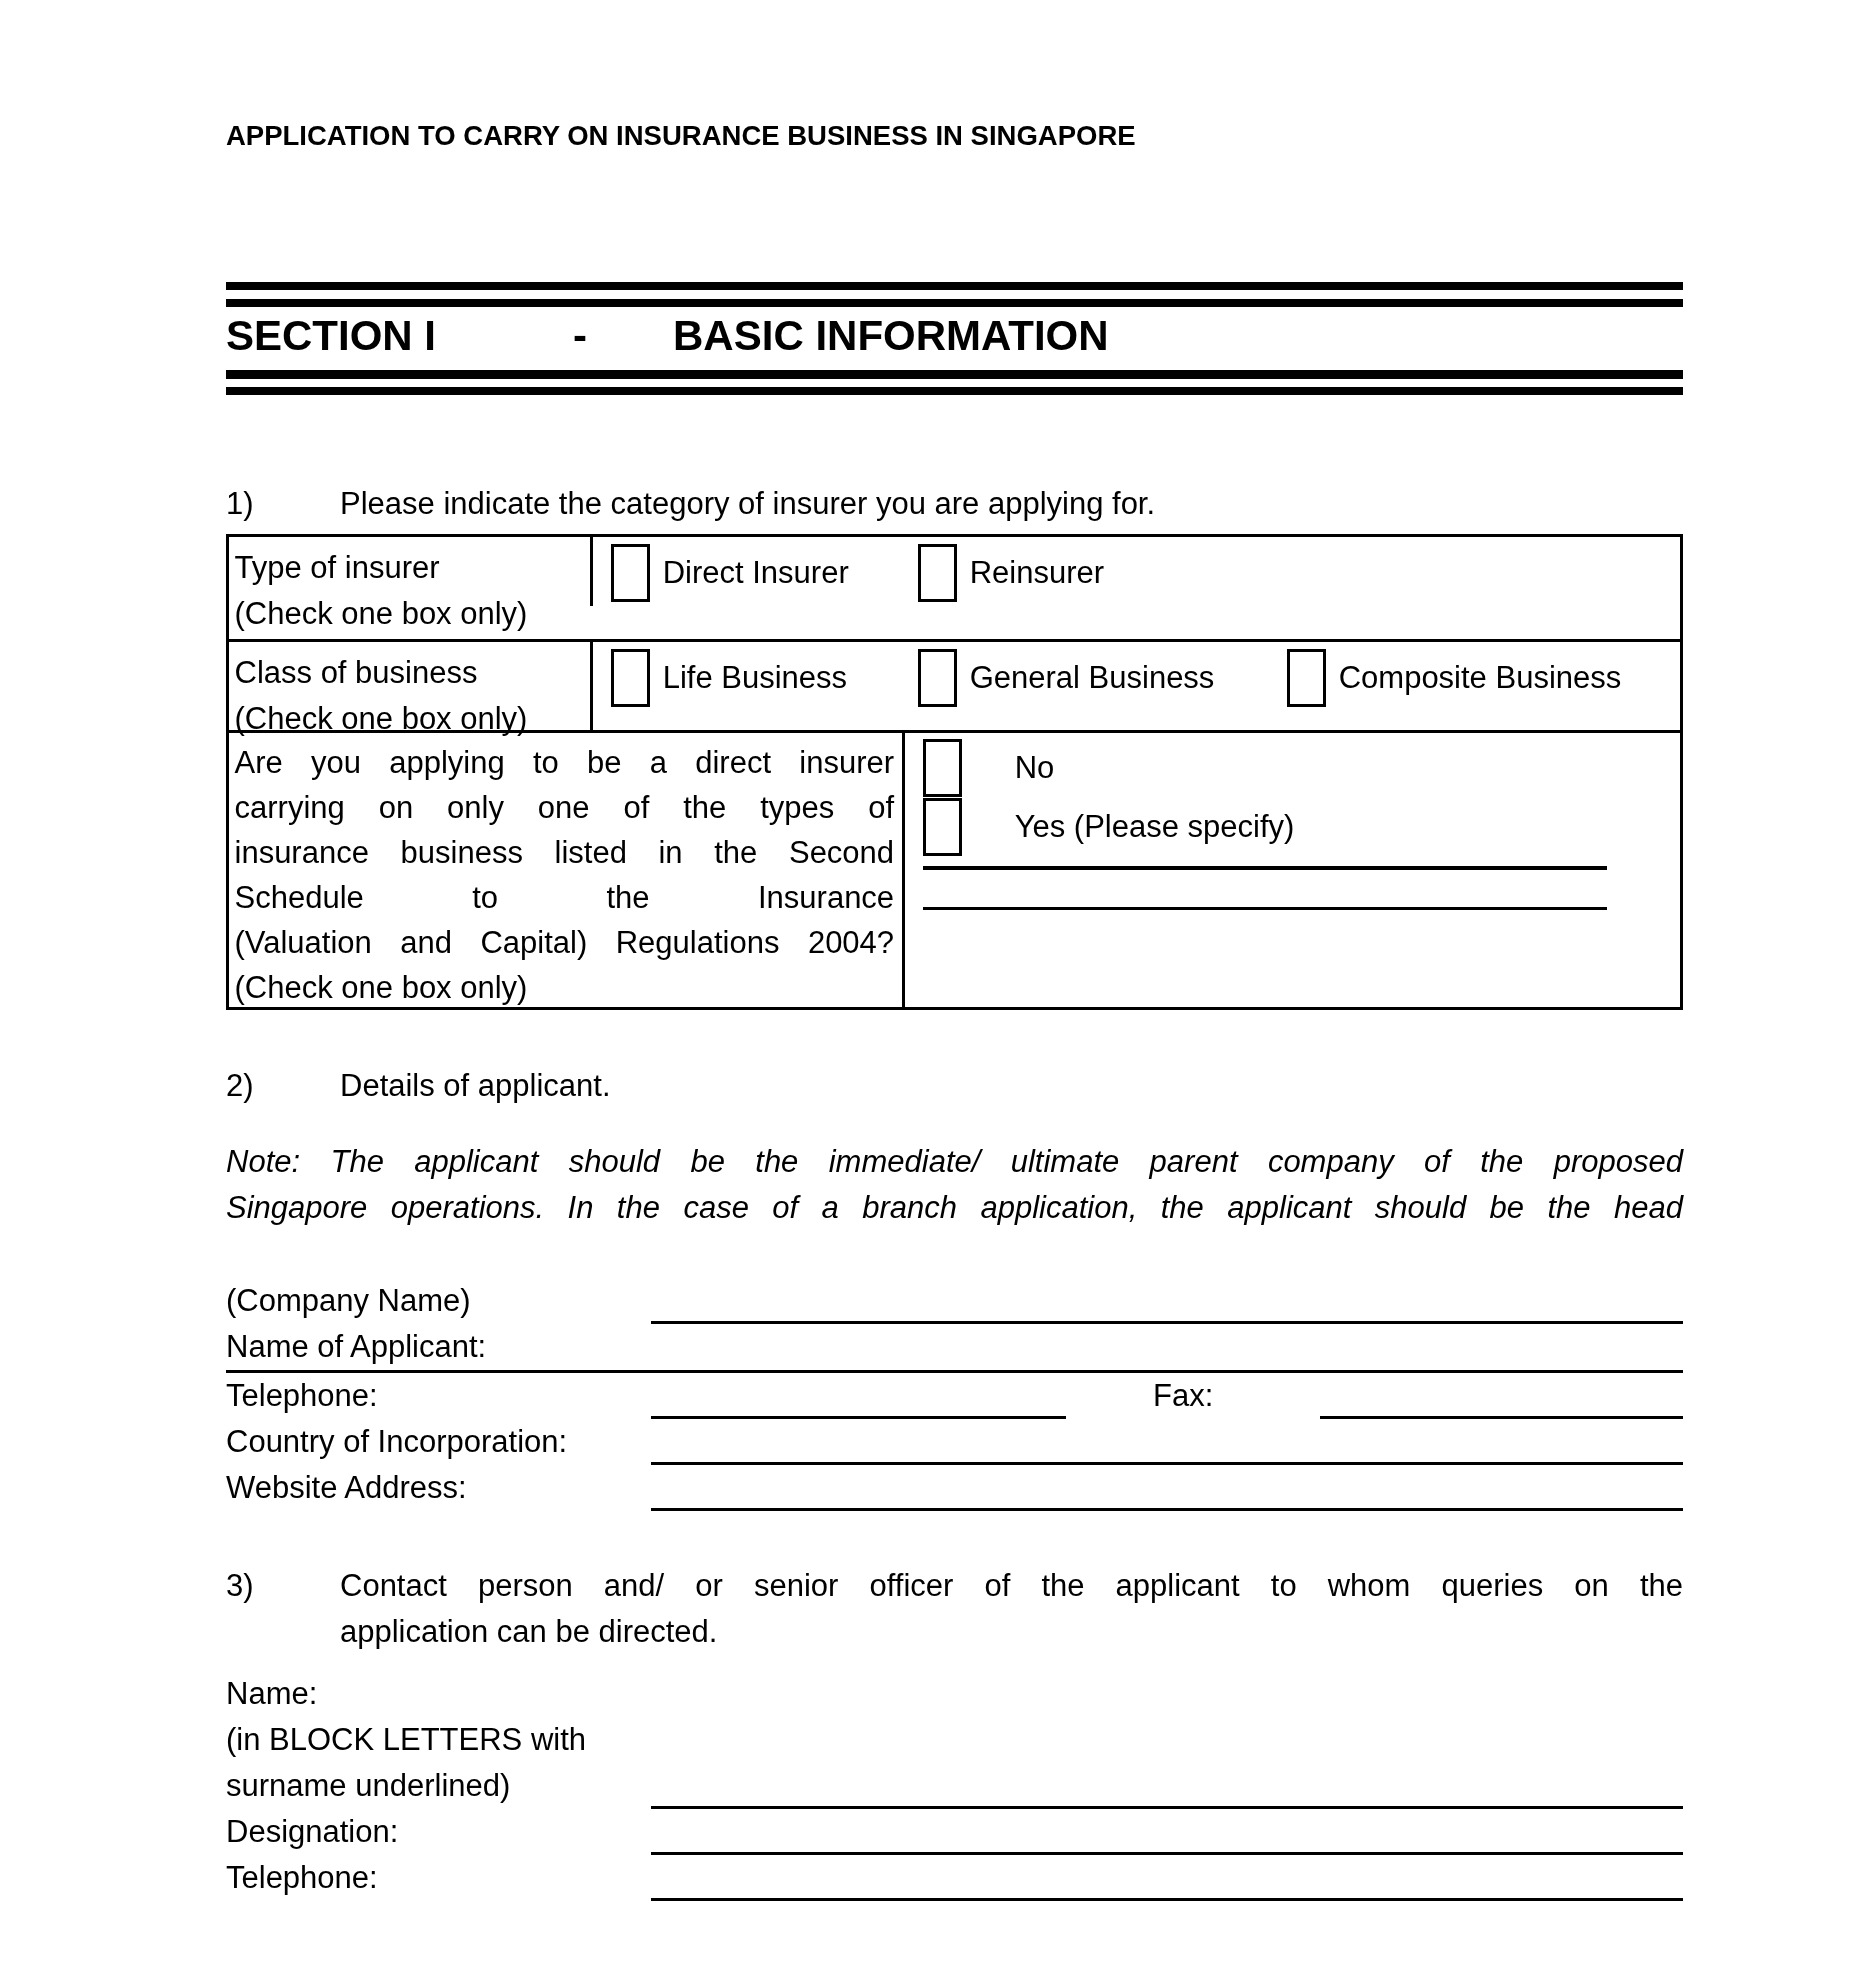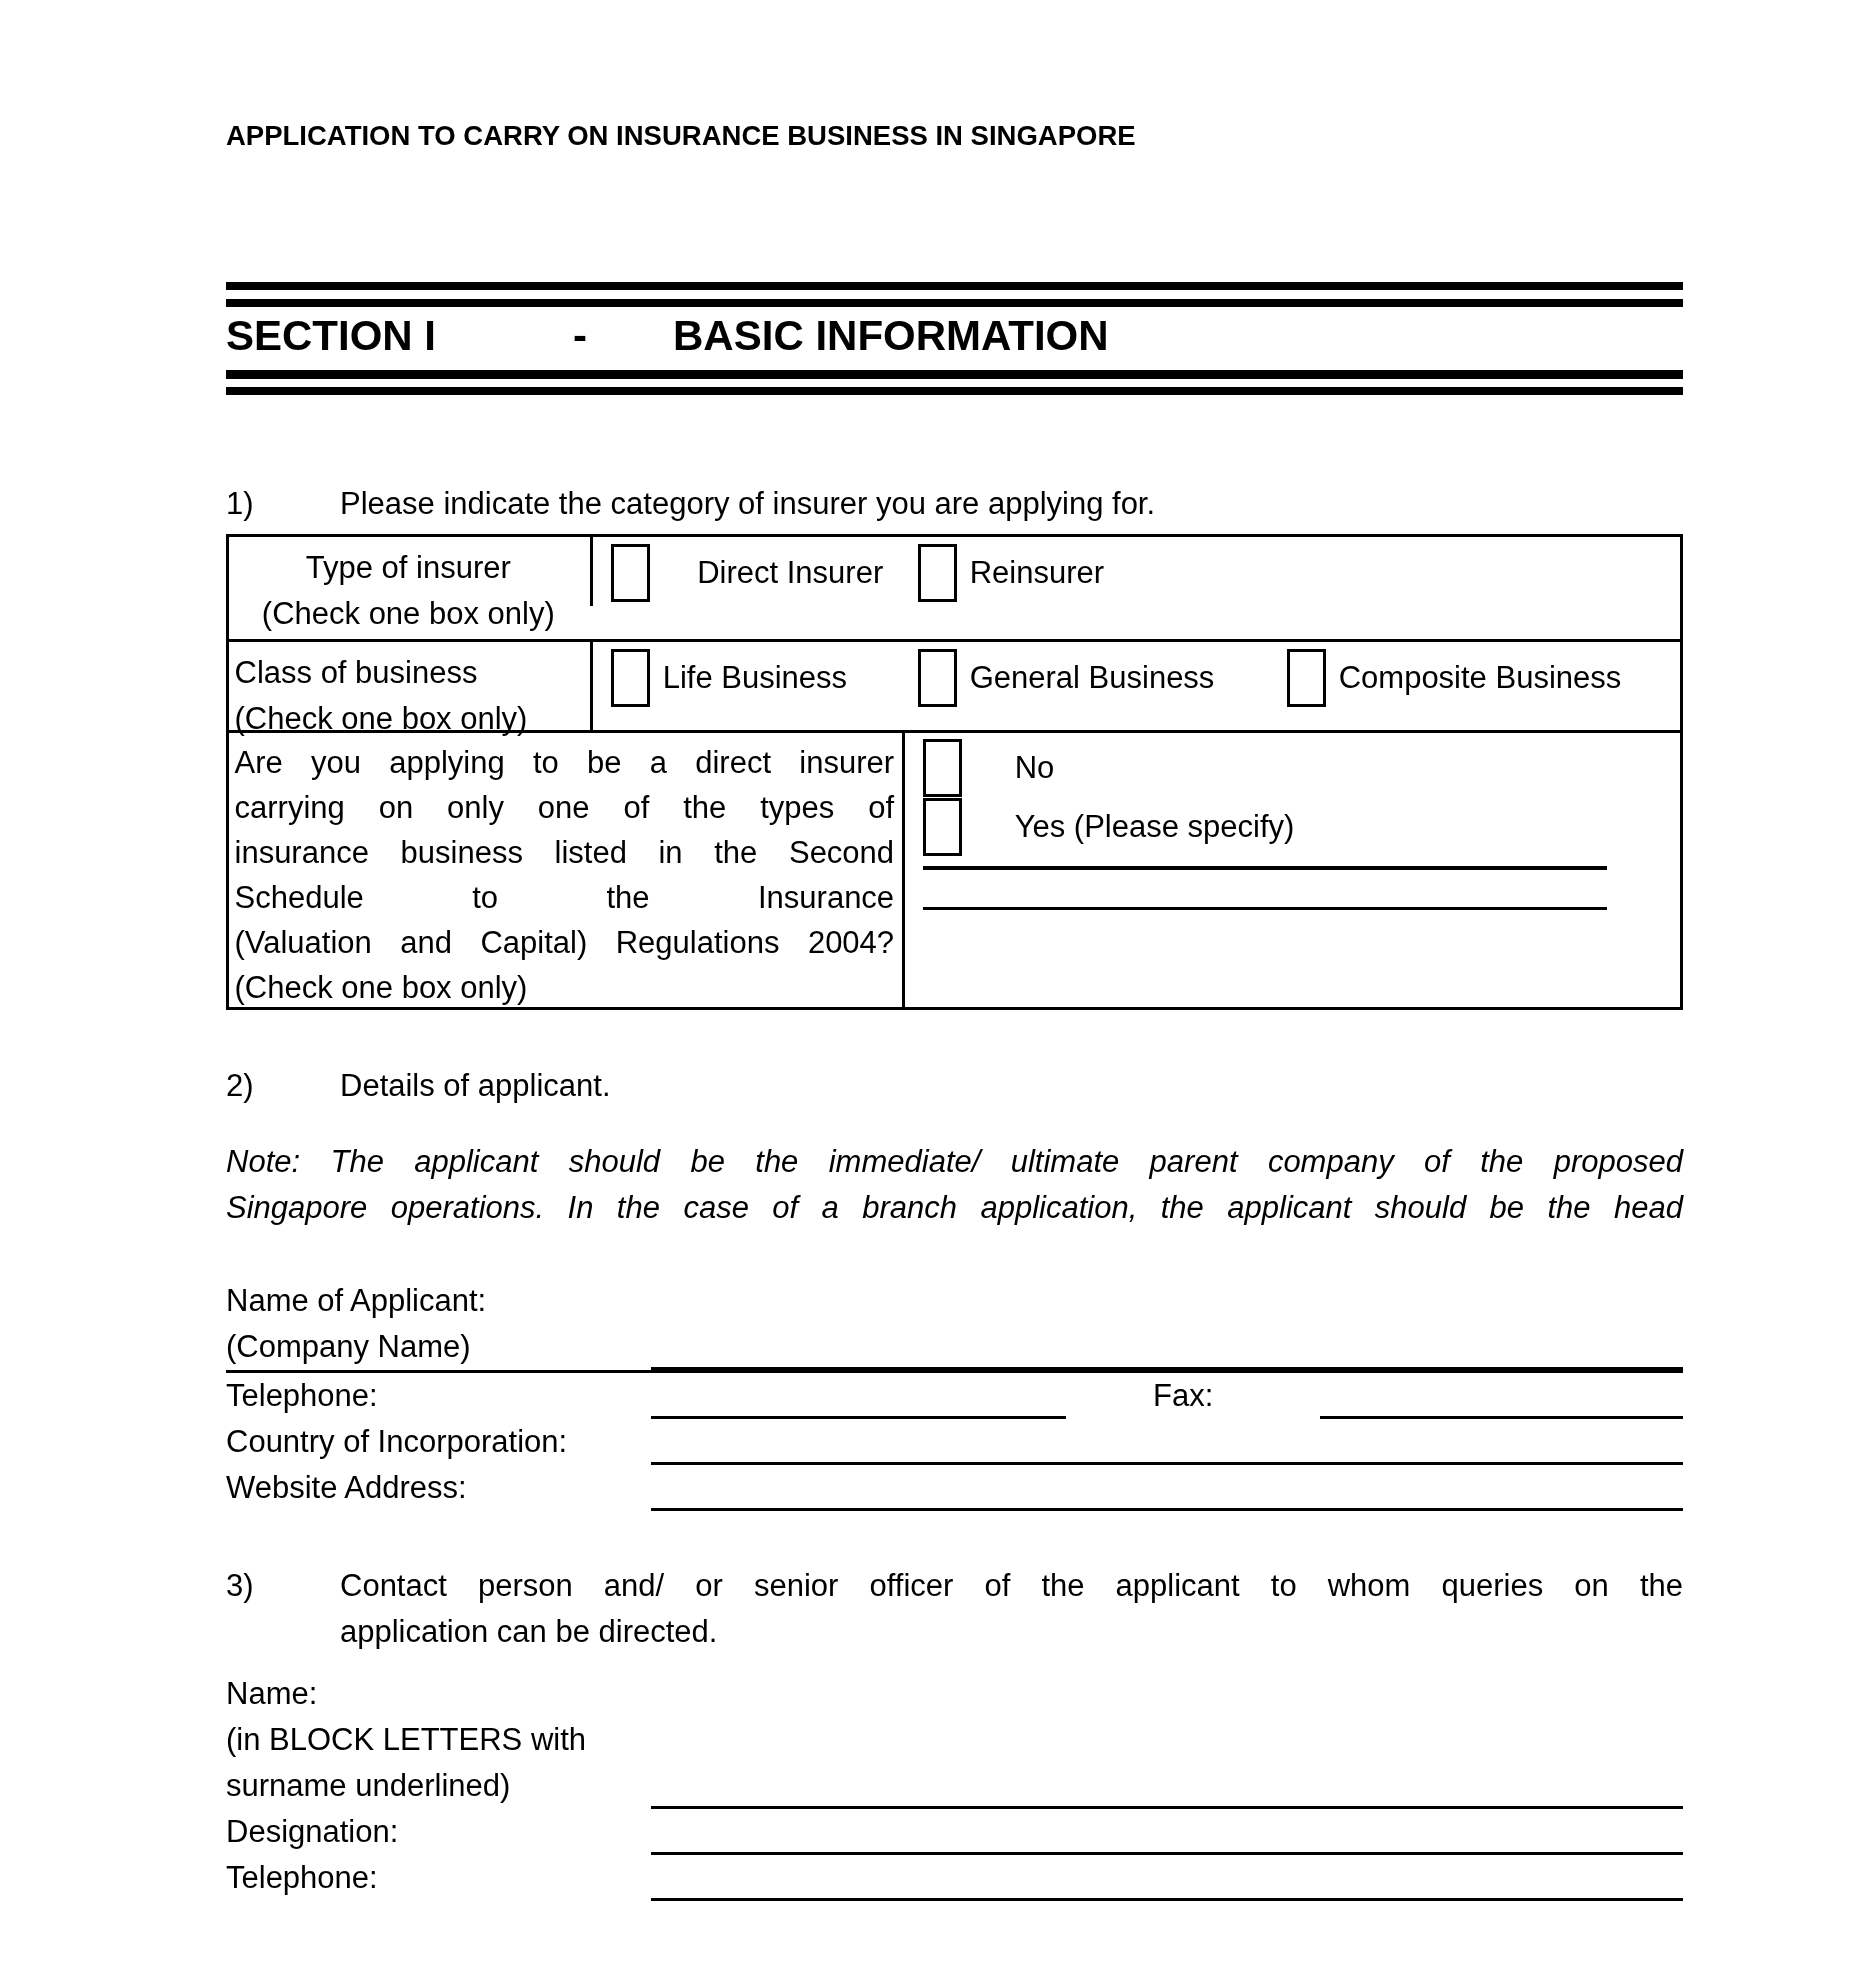--- a/index.html
+++ b/index.html
@@ -29,21 +29,21 @@
   .qrow.q2{margin-top:53px;}
   .qrow.q3{margin-top:52px;}
   .qnum{width:114px;flex:none;}
   .qtext{flex:1;}
   .qtext-block{flex:1;}
 
   
   .form-table{margin-top:7px;border:3.5px solid #000;}
   .trow{display:flex;}
   .trow + .trow{border-top:3.5px solid #000;}
-  .trow1{height:69px;text-align:center;}
+  .trow1{height:69px;}
   .trow2{height:88px;margin-top:33px;}
   .trow3{height:274px;}
   .cellA{flex:none;border-right:3.5px solid #000;box-sizing:border-box;
     padding:7.9px 7.9px 0 5.5px;line-height:46px;}
   .cellA12{width:364px;}
   .cellA3{width:676px;line-height:45px;padding-top:7px;}
   .cellB{flex:1;padding:6.3px 0 0 17.7px;box-sizing:border-box;}
   .cellB3{padding-top:5.5px;}
   .check-line{display:flex;align-items:center;height:59px;}
   .cb{width:39px;height:58px;border:3.5px solid #000;box-sizing:border-box;
@@ -227,25 +227,25 @@
         <span>applicant</span>
         <span>should</span>
         <span>be</span>
         <span>the</span>
         <span>head</span>
       </div>
   </div>
 
   <div class="fsec s2">
     <div class="frow">
+      <div class="flabel">(Company Name)</div>
+      <div class="fill"></div>
+    </div>
+    <div class="frow">
       <div class="flabel">Name of Applicant:</div>
-    </div>
-    <div class="frow">
-      <div class="flabel">(Company Name)</div>
-      <div class="fill"></div>
     </div>
     <div class="frow">
       <div class="fill"></div>
     </div>
     <div class="frow">
       <div class="flabel">Telephone:</div>
       <div class="fill w1057"></div>
       <div class="fax-cell">
         <span>Fax:</span>
       </div>

